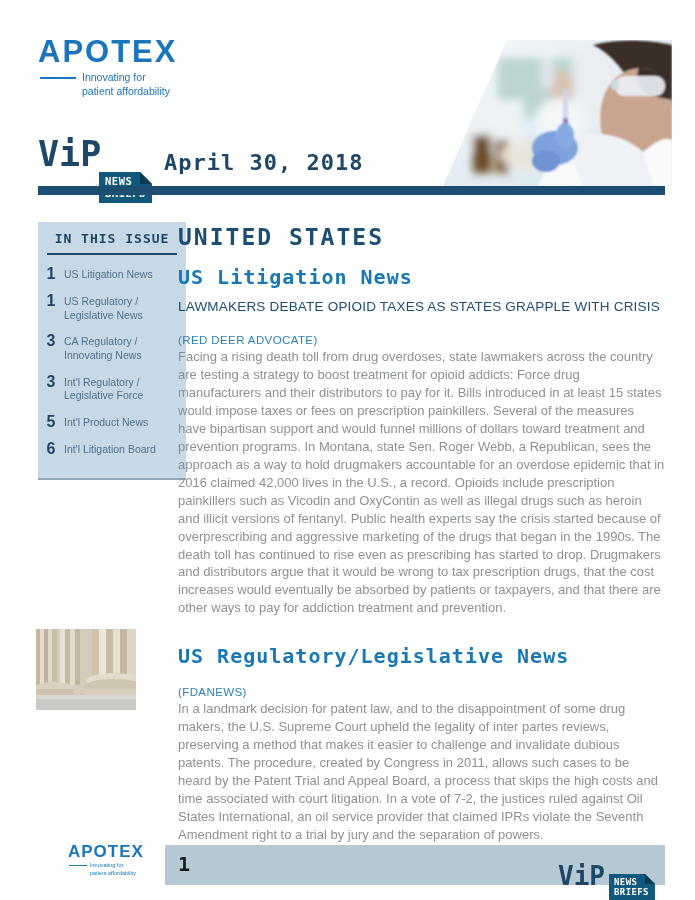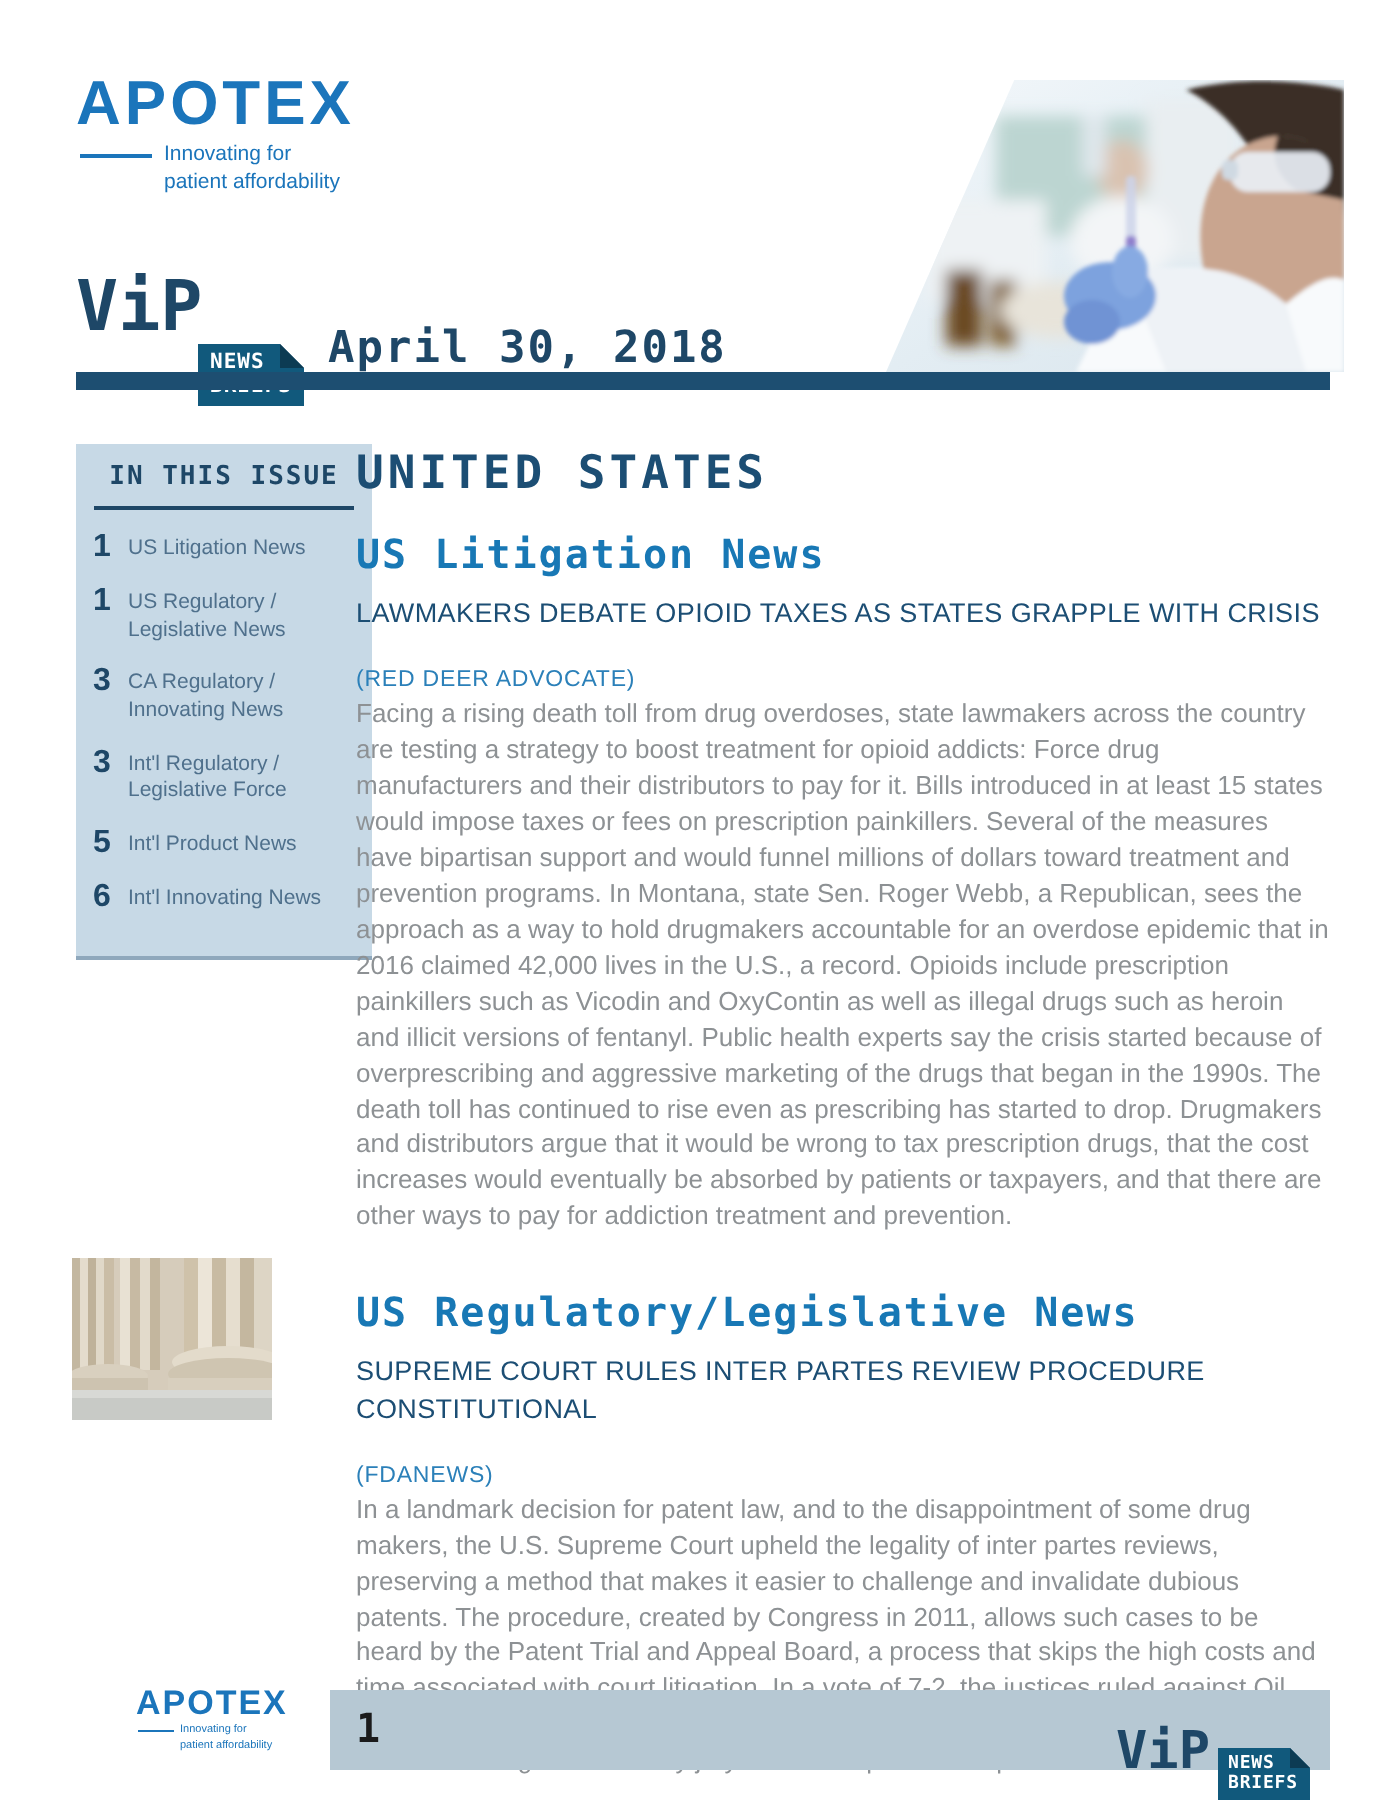--- a/index.html
+++ b/index.html
@@ -23,21 +23,21 @@
   
   .vip-title { position:absolute; left:38px; top:137px; font-family:"DejaVu Sans Mono", monospace; font-weight:bold; font-size:35px; color:#1E4767; line-height:1; }
   .vip-badge {
     position:absolute; background:#11597C; color:#fff;
     font-family:"DejaVu Sans Mono", monospace; font-weight:bold;margin-top:25px;
   }
   .vip-badge .fold-cut { position:absolute; top:0; right:0; background:var(--cut,#fff); clip-path:polygon(0 0,100% 0,100% 100%); }
   .vip-badge .fold-flap { position:absolute; top:0; right:0; background:#0C3B53; clip-path:polygon(0 0,100% 100%,0 100%); }
   .badge-header { left:99px; top:147px; width:53px; height:31px; font-size:10.5px; line-height:1.1; padding:4px 0 0 6px; letter-spacing:.5px; --cut:#ffffff; }
   .badge-header .fold-cut, .badge-header .fold-flap { width:12px; height:12px; }
-  .masthead-date { position:absolute; left:164px; top:162px; font-family:"DejaVu Sans Mono", monospace; font-weight:bold; font-size:22px; letter-spacing:1px; color:#1E4767; }
+  .masthead-date { position:absolute; left:164px; top:150px; font-family:"DejaVu Sans Mono", monospace; font-weight:bold; font-size:22px; letter-spacing:1px; color:#1E4767; }
   .masthead-bar { position:absolute; left:38px; top:186px; width:627px; height:9px; background:#1D4E71; }
   
   .sidebar { position:absolute; left:38px; top:222px; width:148px; background:#C7D9E6; border-bottom:2px solid #8FA8BC; padding-bottom:6px; }
   .sidebar-title { font-family:"DejaVu Sans Mono", monospace; font-weight:bold; font-size:13px; letter-spacing:1px; color:#1E4767; text-align:center; padding:9px 0 7px; }
   .sidebar-rule { height:2px; background:#1E4767; margin:0 9px; }
   .sidebar-list { list-style:none; padding:11px 6px 4px 6px; }
   .sidebar-item { display:flex; gap:6px; margin-bottom:11px; }
   .sidebar-item .num { font-weight:bold; font-size:16px; color:#1E4767; width:14px; text-align:center; flex:none; line-height:1; }
   .sidebar-item .label { font-size:10.5px; color:#4F708C; line-height:1.3; padding-top:2px; }
   
@@ -155,41 +155,40 @@
       <li class="sidebar-item">
         <span class="num">3</span>
         <span class="label">Int'l Regulatory / Legislative Force</span>
       </li>
       <li class="sidebar-item">
         <span class="num">5</span>
         <span class="label">Int'l Product News</span>
       </li>
       <li class="sidebar-item">
         <span class="num">6</span>
-        <span class="label">Int'l Innovating News</span>
+        <span class="label">Int'l Litigation Board</span>
       </li>
     </ul>
   </div>
 
   <div class="main">
     <div class="region-title">UNITED STATES</div>
 
     <div class="section">
       <div class="section-heading">US Litigation News</div>
       <div class="article">
         <div class="article-headline">LAWMAKERS DEBATE OPIOID TAXES AS STATES GRAPPLE WITH CRISIS</div>
         <div class="article-source">(RED DEER ADVOCATE)</div>
         <div class="article-body">Facing a rising death toll from drug overdoses, state lawmakers across the country are testing a strategy to boost treatment for opioid addicts: Force drug manufacturers and their distributors to pay for it. Bills introduced in at least 15 states would impose taxes or fees on prescription painkillers. Several of the measures have bipartisan support and would funnel millions of dollars toward treatment and prevention programs. In Montana, state Sen. Roger Webb, a Republican, sees the approach as a way to hold drugmakers accountable for an overdose epidemic that in 2016 claimed 42,000 lives in the U.S., a record. Opioids include prescription painkillers such as Vicodin and OxyContin as well as illegal drugs such as heroin and illicit versions of fentanyl. Public health experts say the crisis started because of overprescribing and aggressive marketing of the drugs that began in the 1990s. The death toll has continued to rise even as prescribing has started to drop. Drugmakers and distributors argue that it would be wrong to tax prescription drugs, that the cost increases would eventually be absorbed by patients or taxpayers, and that there are other ways to pay for addiction treatment and prevention.</div>
       </div>
     </div>
 
     <div class="section section-2">
       <div class="section-heading">US Regulatory/Legislative News</div>
       <div class="article">
-        <div class="article-headline">SUPREME COURT RULES INTER PARTES REVIEW PROCEDURE CONSTITUTIONAL</div>
         <div class="article-source">(FDANEWS)</div>
         <div class="article-body">In a landmark decision for patent law, and to the disappointment of some drug makers, the U.S. Supreme Court upheld the legality of inter partes reviews, preserving a method that makes it easier to challenge and invalidate dubious patents. The procedure, created by Congress in 2011, allows such cases to be heard by the Patent Trial and Appeal Board, a process that skips the high costs and time associated with court litigation. In a vote of 7-2, the justices ruled against Oil States International, an oil service provider that claimed IPRs violate the Seventh Amendment right to a trial by jury and the separation of powers.</div>
       </div>
     </div>
   </div>
 
   <div class="courthouse-photo">
     <svg width="100" height="81" viewBox="0 0 100 81" xmlns="http://www.w3.org/2000/svg">
       <rect width="100" height="81" fill="#d6ccbb"></rect>
       <g>

